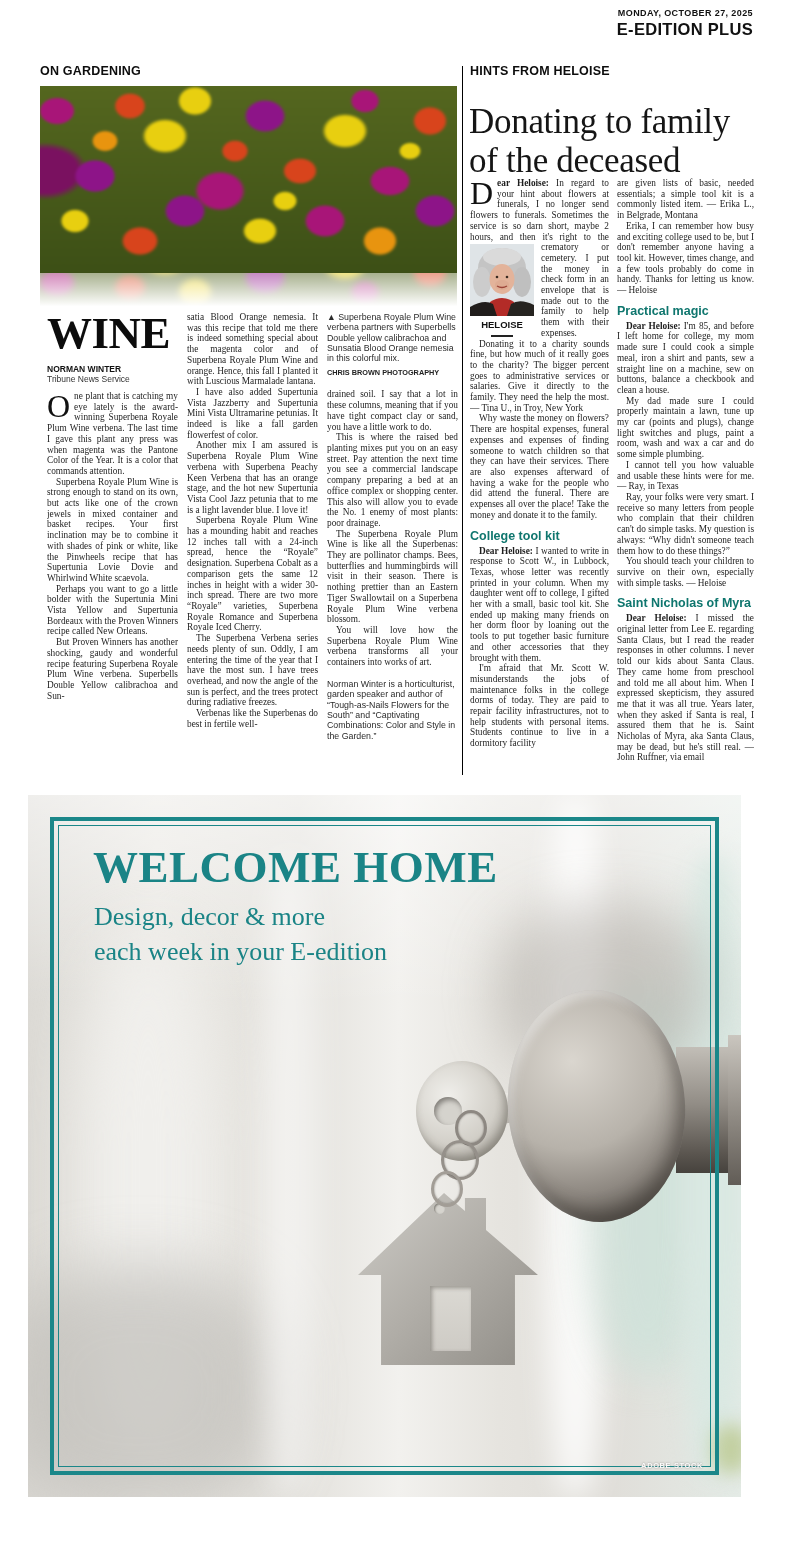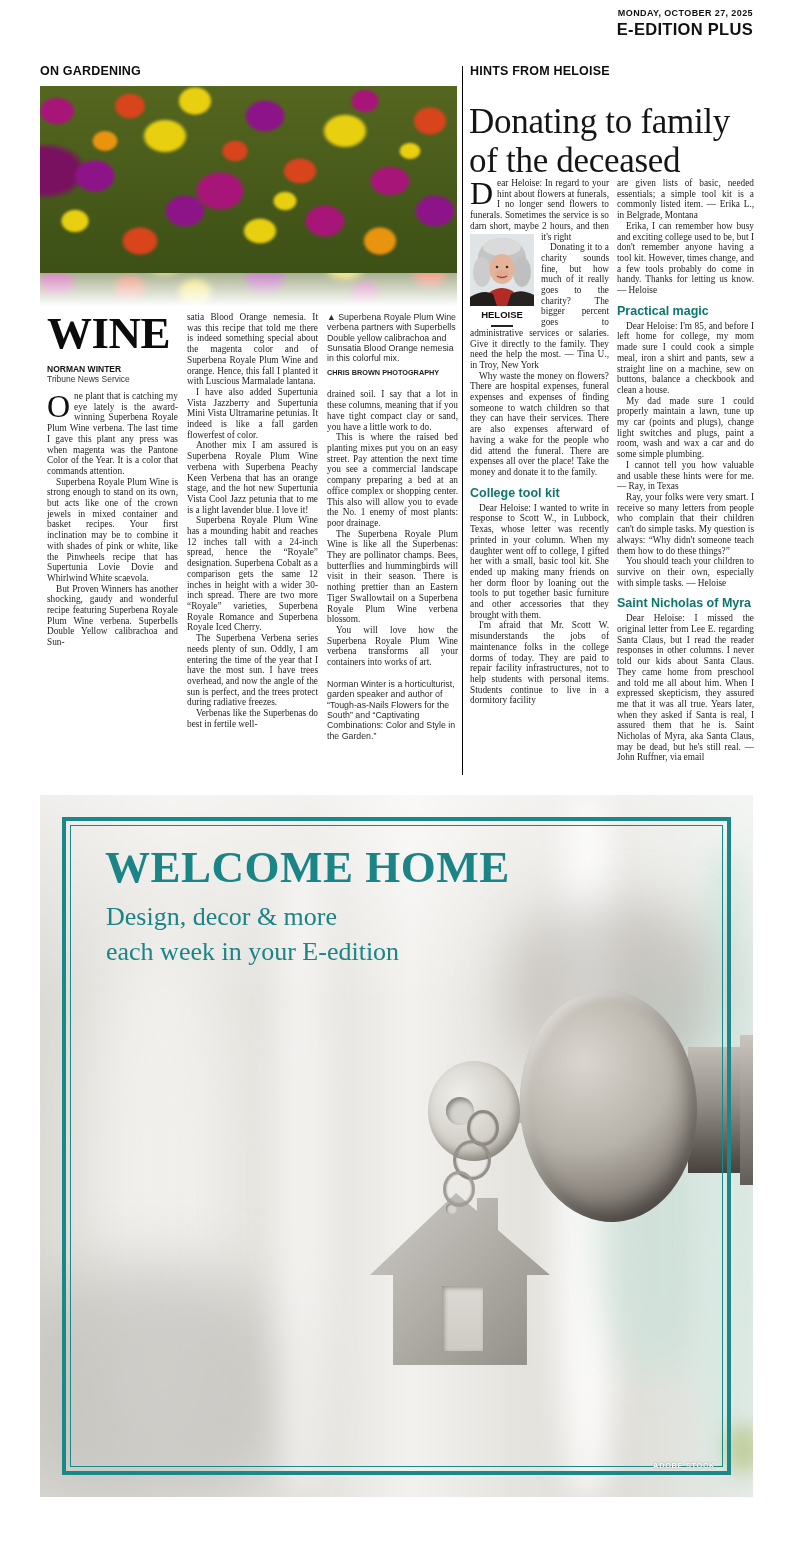--- a/index.html
+++ b/index.html
@@ -76,31 +76,31 @@
   
   .heloise { position:absolute; left:470px; top:62px; width:284px; height:714px; }
   .heloise .section-label { position:absolute; left:0; top:2px; }
   .h-headline { position:absolute; left:-1px; top:17px; font:400 35px/39px "Liberation Serif", serif; color:#151515; letter-spacing:-.3px; }
   .hcol { position:absolute; top:116px; height:598px; overflow:hidden;
           font-size:9.3px; line-height:10.7px; text-align:justify; color:#1d1d1d; }
   .hcol-1 { left:0; width:139px; }
   .hcol-2 { left:147px; width:137px; }
   .hcol p { margin:0; text-indent:9px; }
   .hcol p.flush { text-indent:0; }
-  .lead { font-weight:400; }
+  .lead { font-weight:700; }
   .attr { }
   .subhead { font:700 12.5px "Liberation Sans", sans-serif; color:#0f766e; margin:8px 0 3px 0; text-align:left; text-indent:0; }
 
   .h-figure { float:left; width:64px; margin:2px 7px 1px 0; }
   .h-figure svg { display:block; width:64px; height:72px; }
   .portrait-caption { font:800 9.5px "Liberation Sans", sans-serif; text-align:center; margin-top:3px; color:#111; }
   .caption-rule { width:22px; height:2px; background:#222; margin:5px auto 0 auto; }
 
   
-  .ad { position:absolute; left:40px; top:795px; width:713px; height:702px; overflow:hidden;
+  .ad { position:absolute; left:28px; top:795px; width:713px; height:702px; overflow:hidden;
         background:
           linear-gradient(180deg, rgba(255,255,255,.55), rgba(255,255,255,0) 30%),
           linear-gradient(90deg,#dcdad5 0%,#e9e7e2 18%,#e3e1dc 38%,#f2f1ee 52%,#e6e4df 66%,#e0ded9 82%,#e4ebe6 100%);
   }
   .blob { position:absolute; border-radius:40%; }
   .blob-shadow   { left:470px; top:110px; width:210px; height:170px; background:#b3afa9; filter:blur(26px); opacity:.55; }
   .blob-mint-1   { left:560px; top:190px; width:120px; height:390px; background:#cfe2da; filter:blur(20px); opacity:.85; }
   .blob-mint-2   { left:655px; top:60px;  width:60px;  height:620px; background:#d9e8e2; filter:blur(12px); }
   .blob-grey-bl  { left:-30px; top:470px; width:280px; height:250px; background:#bdbbb6; filter:blur(32px); opacity:.65; }
   .blob-light-l  { left:55px;  top:140px; width:130px; height:520px; background:#f0efec; filter:blur(28px); }
@@ -168,20 +168,21 @@
       <div class="inner flower-bg"></div>
       <div class="fade"></div>
     </div>
 
     <div class="gcol gcol-1">
       <h1 class="article-title"><span>WINE</span><br></h1>
       <div class="byline-name">NORMAN WINTER</div>
       <div class="byline-org">Tribune News Service</div>
       <p class="flush"><span class="dropcap">O</span><span>ne plant that is catching my eye lately is the award-winning Superbena Royale Plum Wine verbena. The last time I gave this plant any press was when magenta was the Pantone Color of the Year. It is a color that commands attention.</span></p>
       <p>Superbena Royale Plum Wine is strong enough to stand on its own, but acts like one of the crown jewels in mixed container and basket recipes. Your first inclination may be to combine it with shades of pink or white, like the Pinwheels recipe that has Supertunia Lovie Dovie and Whirlwind White scaevola.</p>
+      <p>Perhaps you want to go a little bolder with the Supertunia Mini Vista Yellow and Supertunia Bordeaux with the Proven Winners recipe called New Orleans.</p>
       <p>But Proven Winners has another shocking, gaudy and wonderful recipe featuring Superbena Royale Plum Wine verbena. Superbells Double Yellow calibrachoa and Sun-</p>
     </div>
 
     <div class="gcol gcol-2">
       <p class="flush">satia Blood Orange nemesia. It was this recipe that told me there is indeed something special about the magenta color and of Superbena Royale Plum Wine and orange. Hence, this fall I planted it with Luscious Marmalade lantana.</p>
       <p>I have also added Supertunia Vista Jazzberry and Supertunia Mini Vista Ultramarine petunias. It indeed is like a fall garden flowerfest of color.</p>
       <p>Another mix I am assured is Superbena Royale Plum Wine verbena with Superbena Peachy Keen Verbena that has an orange stage, and the hot new Supertunia Vista Cool Jazz petunia that to me is a light lavender blue. I love it!</p>
       <p>Superbena Royale Plum Wine has a mounding habit and reaches 12 inches tall with a 24-inch spread, hence the “Royale” designation. Superbena Cobalt as a comparison gets the same 12 inches in height with a wider 30-inch spread. There are two more “Royale” varieties, Superbena Royale Romance and Superbena Royale Iced Cherry.</p>
       <p>The Superbena Verbena series needs plenty of sun. Oddly, I am entering the time of the year that I have the most sun. I have trees overhead, and now the angle of the sun is perfect, and the trees protect during radiative freezes.</p>
       <p>Verbenas like the Superbenas do best in fertile well-</p>
@@ -216,21 +217,21 @@
               <ellipse cx="32" cy="41" rx="7" ry="5" fill="#d9a489" opacity="0.5"></ellipse>
               <circle cx="27" cy="33" r="1.3" fill="#3a2a20"></circle>
               <circle cx="37" cy="33" r="1.3" fill="#3a2a20"></circle>
               <path d="M27 42 Q32 45 37 42" stroke="#9c4538" stroke-width="1.4" fill="none"></path>
               <path d="M20 72 L20 58 Q32 50 44 58 L44 72 Z" fill="#b32b27"></path>
               <path d="M0 72 L0 63 Q14 55 23 60 L27 72 Z" fill="#201d1b"></path>
               <path d="M64 72 L64 61 Q50 54 41 60 L37 72 Z" fill="#262320"></path>
             </svg>
             <span class="portrait-caption" style="display:block">HELOISE</span>
             <span class="caption-rule" style="display:block"></span>
-          </span></p>
+          </span><span> to the crematory or cemetery. I put the money in check form in an envelope that is made out to the family to help them with their expenses.</span></p>
       <p><span>Donating it to a charity sounds fine, but how much of it really goes to the charity? The bigger percent goes to administrative services or salaries. Give it directly to the family. They need the help the most. </span><span class="attr">— Tina U., in Troy, New York</span></p>
       <p>Why waste the money on flowers? There are hospital expenses, funeral expenses and expenses of finding someone to watch children so that they can have their services. There are also expenses afterward of having a wake for the people who did attend the funeral. There are expenses all over the place! Take the money and donate it to the family.</p>
       <div class="subhead">College tool kit</div>
       <p><span class="lead">Dear Heloise:</span><span> I wanted to write in response to Scott W., in Lubbock, Texas, whose letter was recently printed in your column. When my daughter went off to college, I gifted her with a small, basic tool kit. She ended up making many friends on her dorm floor by loaning out the tools to put together basic furniture and other accessories that they brought with them.</span></p>
       <p>I'm afraid that Mr. Scott W. misunderstands the jobs of maintenance folks in the college dorms of today. They are paid to repair facility infrastructures, not to help students with personal items. Students continue to live in a dormitory facility</p>
     </div>
 
     <div class="hcol hcol-2">
       <p class="flush"><span>are given lists of basic, needed essentials; a simple tool kit is a commonly listed item. </span><span class="attr">— Erika L., in Belgrade, Montana</span></p>
       <p><span>Erika, I can remember how busy and exciting college used to be, but I don't remember anyone having a tool kit. However, times change, and a few tools probably do come in handy. Thanks for letting us know. </span><span class="attr">— Heloise</span></p>

